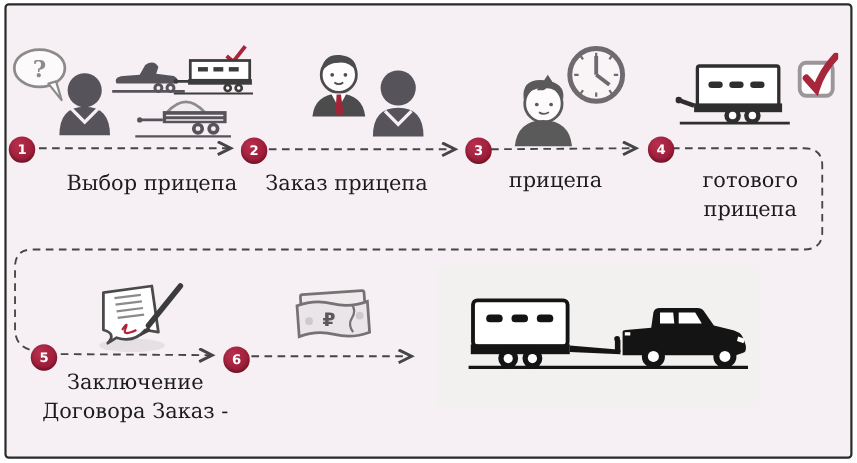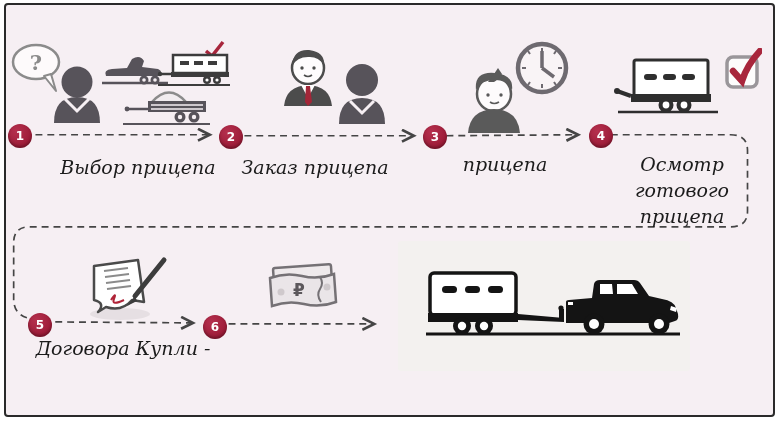--- a/index.html
+++ b/index.html
@@ -7,21 +7,21 @@
        font-family:"DejaVu Serif","Liberation Serif",serif;}
   #frame{position:absolute;left:4px;top:3px;width:767px;height:410px;
          border:2px solid #2a2a2a;border-radius:4px;background:#f6eff3;}
   .layer{position:absolute;left:0;top:0;width:100%;height:100%;pointer-events:none;}
   .badge{position:absolute;width:24px;height:24px;border-radius:50%;
          background:radial-gradient(circle at 35% 30%, #b5304e 0%, #9c1b37 70%);
          box-shadow:inset 0 -2px 3px rgba(0,0,0,.3);
          color:#ffffff;font-family:"DejaVu Sans","Liberation Sans",sans-serif;
          font-weight:bold;font-size:12px;line-height:24px;text-align:center;z-index:3;}
   .lbl{position:absolute;color:#1b1b1b;font-size:19px;line-height:26px;
-       text-align:center;z-index:2;font-style:italic;}
+       text-align:center;z-index:2;}
   .lbl .ln{display:block;}
   .iconbox{position:absolute;z-index:2;}
   .photo-bg{position:absolute;background:#f3f1ef;border-radius:3px;z-index:1;}
 </style>
 </head>
 <body>
 
 <div id="frame">
 
   <svg class="layer" viewBox="0 0 771 414">
@@ -50,26 +50,26 @@
   <div class="lbl" style="left:32px;top:149px;width:200px">
       <span class="ln">Выбор прицепа</span>
     </div>
   <div class="lbl" style="left:209px;top:149px;width:200px">
       <span class="ln">Заказ прицепа</span>
     </div>
   <div class="lbl" style="left:424px;top:146px;width:150px">
     <span class="ln">прицепа</span>
   </div>
   <div class="lbl" style="left:601px;top:146px;width:150px">
-    <span class="ln">Осмотр</span>
     <span class="ln">готового</span>
     <span class="ln">прицепа</span>
   </div>
   <div class="lbl" style="left:11px;top:330px;width:212px">
-    <span class="ln">Договора Купли -</span>
+    <span class="ln">Заключение</span>
+    <span class="ln">Договора Заказ -</span>
   </div>
 
   <svg class="iconbox" style="left:4px;top:33px" width="225" height="90" viewBox="0 0 225 90">
     <ellipse cx="26" cy="24" rx="23" ry="17" fill="#fdfafb" stroke="#8b8b8b" stroke-width="2.5"></ellipse>
     <path d="M34 38 L46 53 L41 36 Z" fill="#fdfafb" stroke="#8b8b8b" stroke-width="2" stroke-linejoin="round"></path>
     <text x="26" y="32" font-size="21" font-weight="bold" fill="#8b8b8b" text-anchor="middle" font-family="DejaVu Serif, serif">?</text>
     <g>
       <circle cx="67" cy="44" r="15.5" fill="#57535a"></circle>
       <path d="M44 85 Q44 59 67 59 Q90 59 90 85 Z" fill="#57535a"></path>
       <path d="M55 61 L67 73 L79 61" stroke="#f6eff3" stroke-width="3" fill="none"></path>

